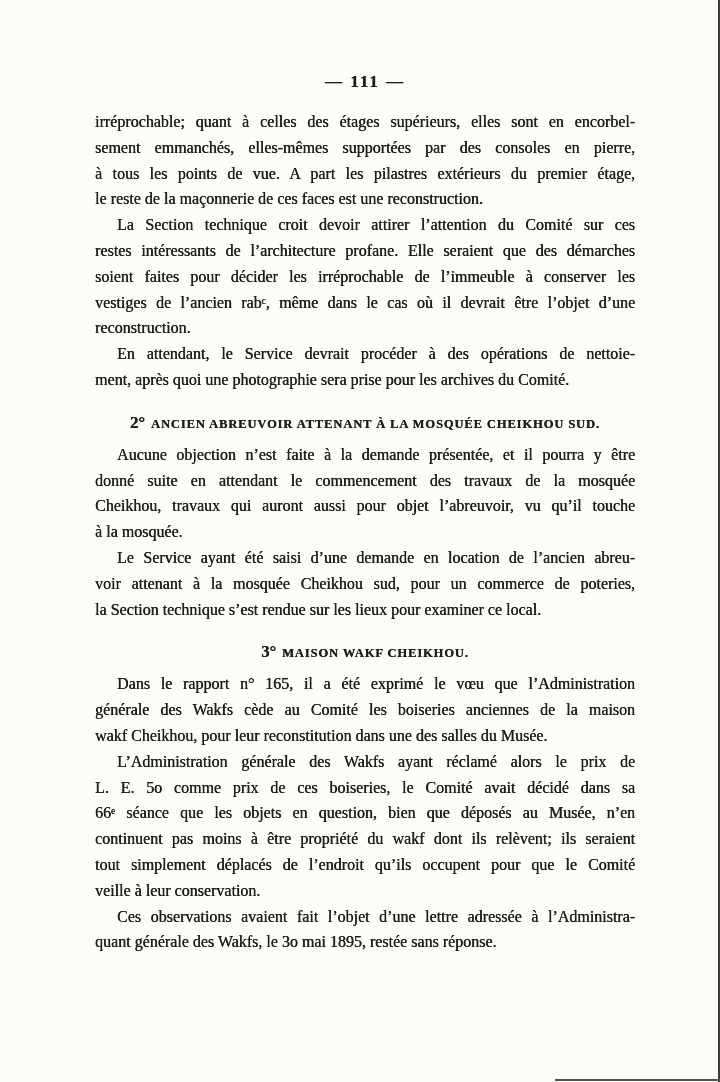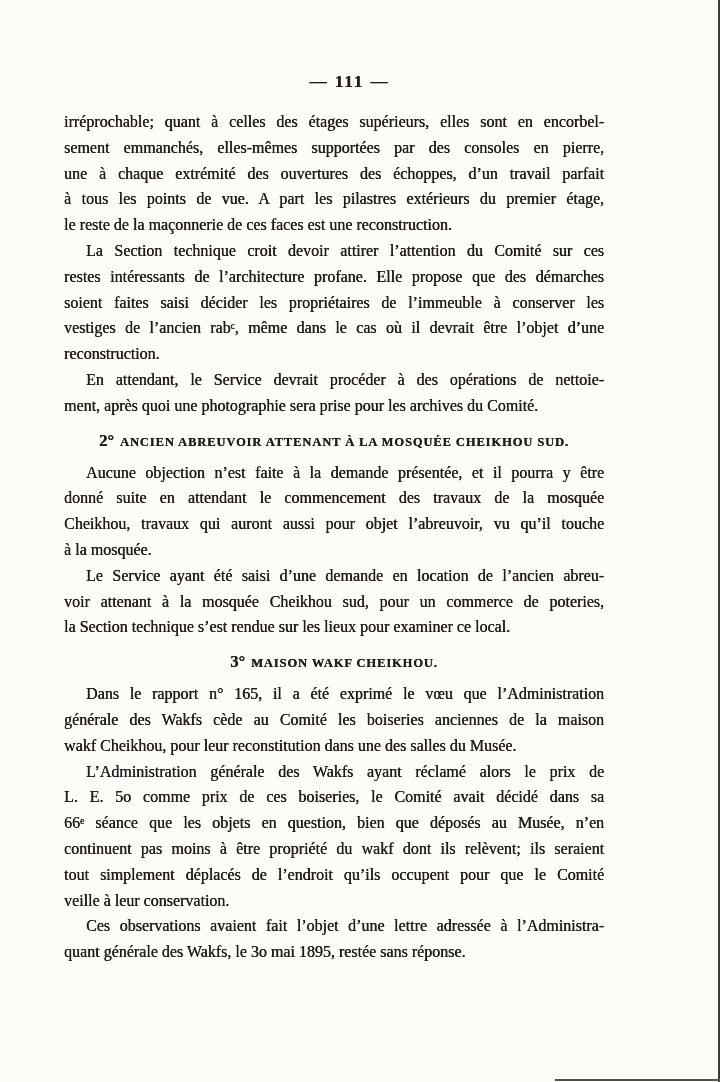--- a/index.html
+++ b/index.html
@@ -9,21 +9,21 @@
   html, body { margin: 0; padding: 0; }
   body { background: #ffffff; }
   .page {
     position: relative;
     width: 720px;
     height: 1082px;
     box-sizing: border-box;
     background: var(--paper);
     color: var(--ink);
     font-family: "Liberation Serif", "DejaVu Serif", serif;
-    padding: 72px 85px 0 64px;
+    padding: 72px 85px 0 95px;
     overflow: hidden;
   }
   .page-number {
     text-align: center;
     font-weight: bold;
     font-size: 17px;
     letter-spacing: 2px;
     margin-bottom: 17px;
     text-shadow: 0.3px 0 0 currentColor;
   }
@@ -32,21 +32,21 @@
     margin: 0;
     font-size: 16px;
     line-height: 25.8px;
     text-shadow: 0.35px 0 0 currentColor;
   }
   .line { text-align: justify; }
   .line.just { text-align-last: justify; }
   .line.indent { text-indent: 22px; }
   .heading {
     text-align: center;
-    margin: 12px 0 9px 0;
+    margin: 20px 0 9px 0;
     text-shadow: 0.3px 0 0 currentColor;
     white-space: nowrap;
   }
   .heading-number {
     font-size: 16.5px;
     font-weight: bold;
     margin-right: 6px;
   }
   .heading-title {
     font-size: 12.5px;
@@ -68,28 +68,27 @@
 </style>
 </head>
 <body>
 
 <div class="page">
   <div class="page-number">— 111 —</div>
   <div class="content">
       <div class="para">
         <div class="line just">irréprochable; quant à celles des étages supérieurs, elles sont en encorbel-</div>
         <div class="line just">sement emmanchés, elles-mêmes supportées par des consoles en pierre,</div>
-        <div class="line just">une à chaque extrémité des ouvertures des échoppes, d’un travail parfait</div>
         <div class="line just">à tous les points de vue. A part les pilastres extérieurs du premier étage,</div>
         <div class="line">le reste de la maçonnerie de ces faces est une reconstruction.</div>
       </div>
       <div class="para">
         <div class="line just indent">La Section technique croit devoir attirer l’attention du Comité sur ces</div>
-        <div class="line just">restes intéressants de l’architecture profane. Elle propose que des démarches</div>
-        <div class="line just">soient faites saisi décider les propriétaires de l’immeuble à conserver les</div>
+        <div class="line just">restes intéressants de l’architecture profane. Elle seraient que des démarches</div>
+        <div class="line just">soient faites pour décider les irréprochable de l’immeuble à conserver les</div>
         <div class="line just">vestiges de l’ancien rabᶜ, même dans le cas où il devrait être l’objet d’une</div>
         <div class="line">reconstruction.</div>
       </div>
       <div class="para">
         <div class="line just indent">En attendant, le Service devrait procéder à des opérations de nettoie-</div>
         <div class="line">ment, après quoi une photographie sera prise pour les archives du Comité.</div>
       </div>
       <div class="heading"><span class="heading-number">2°</span><span class="heading-title">ANCIEN ABREUVOIR ATTENANT À LA MOSQUÉE CHEIKHOU SUD.</span></div>
       <div class="para">
         <div class="line just indent">Aucune objection n’est faite à la demande présentée, et il pourra y être</div>

